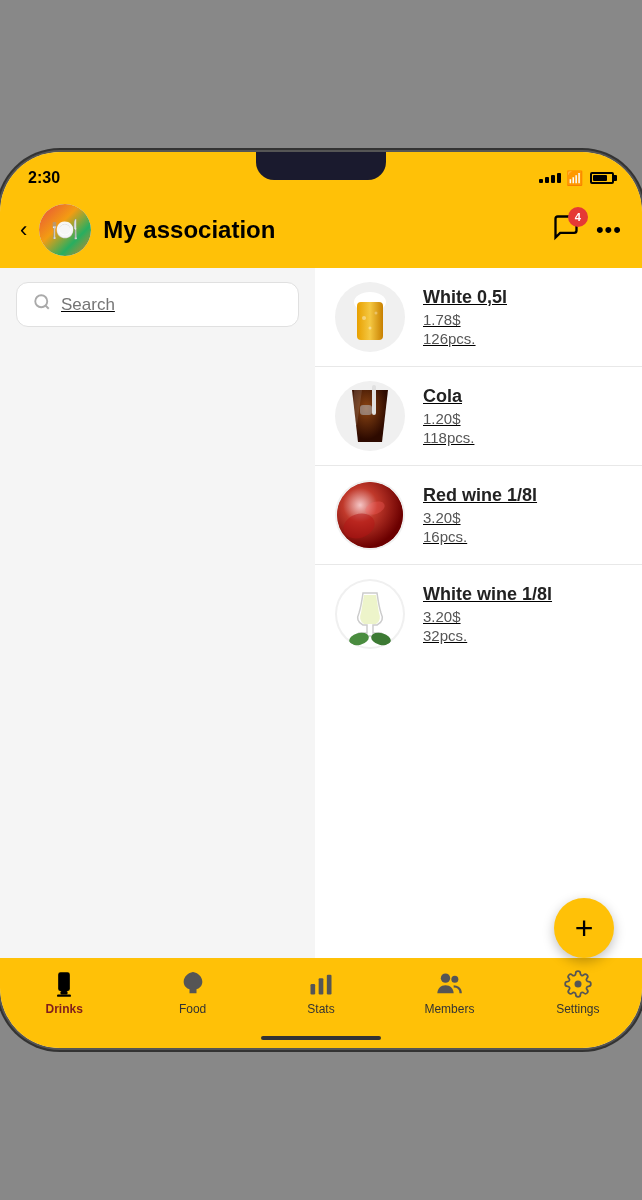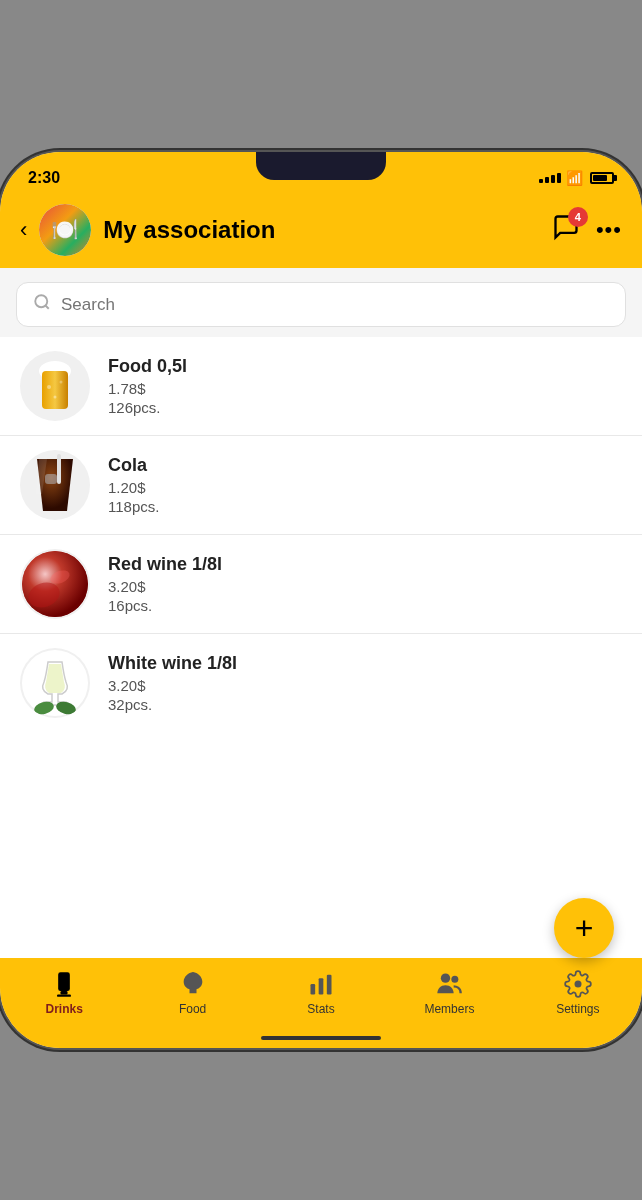--- a/index.html
+++ b/index.html
@@ -143,22 +143,23 @@
       color: #000;
       cursor: pointer;
       letter-spacing: 1px;
     }
 
     
     .content {
       flex: 1;
       background: #404040;
       display: flex;
-      flex-direction: column;
+      flex-direction: row;
       overflow: hidden;
+      text-decoration: underline;
     }
 
     
     .search-container {
       padding: 14px 16px 10px 16px;
       background: #f5f5f5;
     }
     .search-box {
       background: #fff;
       border-radius: 12px;
@@ -345,21 +346,21 @@
               <defs>
                 <linearGradient id="beerGrad" x1="0" y1="0" x2="1" y2="0">
                   <stop offset="0%" stop-color="#e8a000"></stop>
                   <stop offset="50%" stop-color="#f5c842"></stop>
                   <stop offset="100%" stop-color="#c88000"></stop>
                 </linearGradient>
               </defs>
             </svg>
           </div>
           <div class="item-info">
-            <div class="item-name">Food 0,5l</div>
+            <div class="item-name">White 0,5l</div>
             <div class="item-price">1.78$</div>
             <div class="item-pcs">126pcs.</div>
           </div>
         </div>
 
         <div class="item-row">
           <div class="item-thumb">
             <svg width="56" height="62" viewBox="0 0 56 62">
               <defs>
                 <radialGradient id="colaGrad" cx="40%" cy="35%" r="60%">

